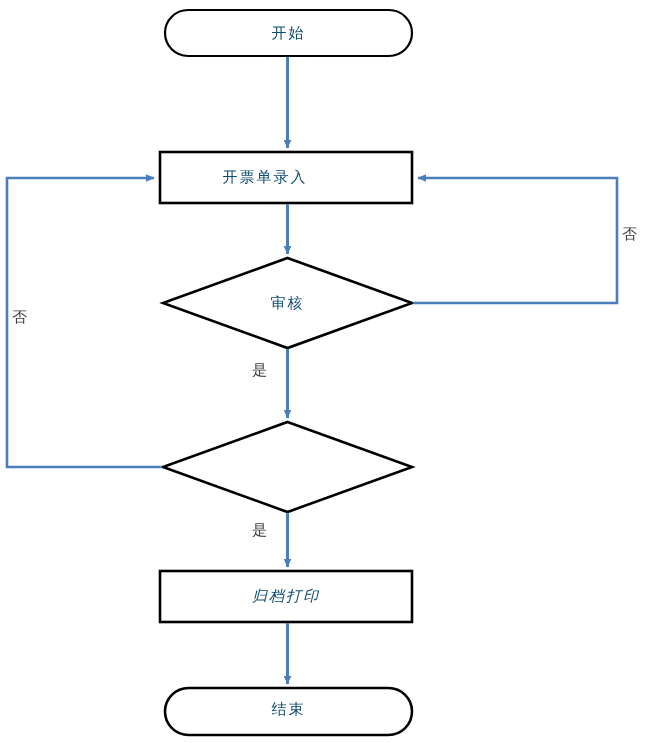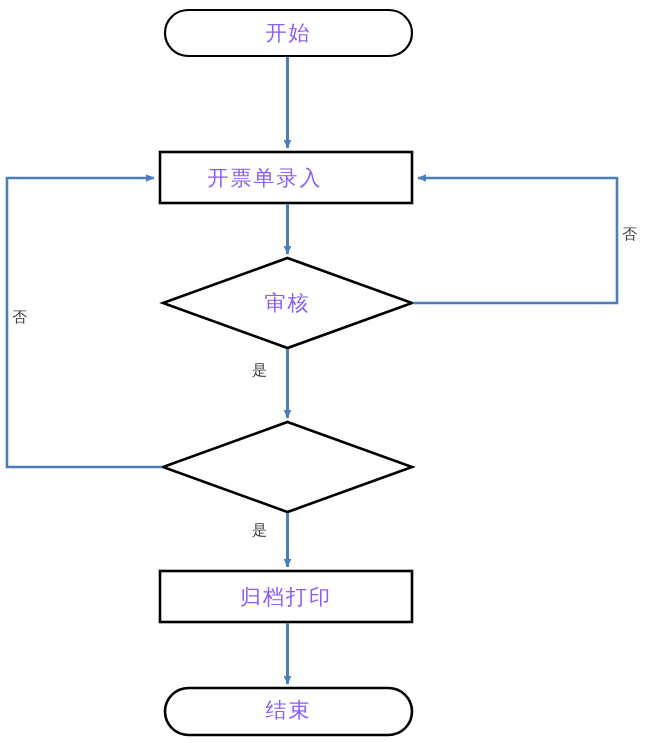--- a/index.html
+++ b/index.html
@@ -23,22 +23,22 @@
     left: 0;
     top: 0;
     width: 645px;
     height: 743px;
   }
   .node-label {
     position: absolute;
     display: flex;
     align-items: center;
     justify-content: center;
-    font-size: 21px;
-    color: #8b5cf6;
+    font-size: 15px;
+    color: #0c4a6e;
     letter-spacing: 2px;
     white-space: nowrap;
     pointer-events: none;
   }
   .edge-label {
     position: absolute;
     font-size: 15px;
     color: #3a3a3a;
     white-space: nowrap;
     line-height: 1;
@@ -95,21 +95,21 @@
     <path d="M162,467 L7,467 L7,178 L154,178" fill="none" stroke="#4A7EBB" stroke-width="2.6" marker-end="url(#arrowhead)"></path>
   </svg>
 
   <div class="node-label" style="left:165px; top:10px; width:247px; height:46px;">开始</div>
 
   <div class="node-label" style="left:160px; top:152px; width:210px; height:51px;">开票单录入</div>
 
   <div class="node-label" style="left:163px; top:258px; width:249px; height:90px;font-family:Liberation Serif, serif;">审核</div>
 
 
-  <div class="node-label" style="left:160px; top:571px; width:252px; height:51px;">归档打印</div>
+  <div class="node-label" style="left:160px; top:571px; width:252px; height:51px;font-style:italic;">归档打印</div>
 
   <div class="node-label" style="left:165px; top:686px; width:247px; height:47px;">结束</div>
 
   <div class="edge-label" style="left:252px; top:363px;">是</div>
 
   <div class="edge-label" style="left:622px; top:227px;">否</div>
 
   <div class="edge-label" style="left:252px; top:523px;">是</div>
 
   <div class="edge-label" style="left:12px; top:310px;">否</div>

